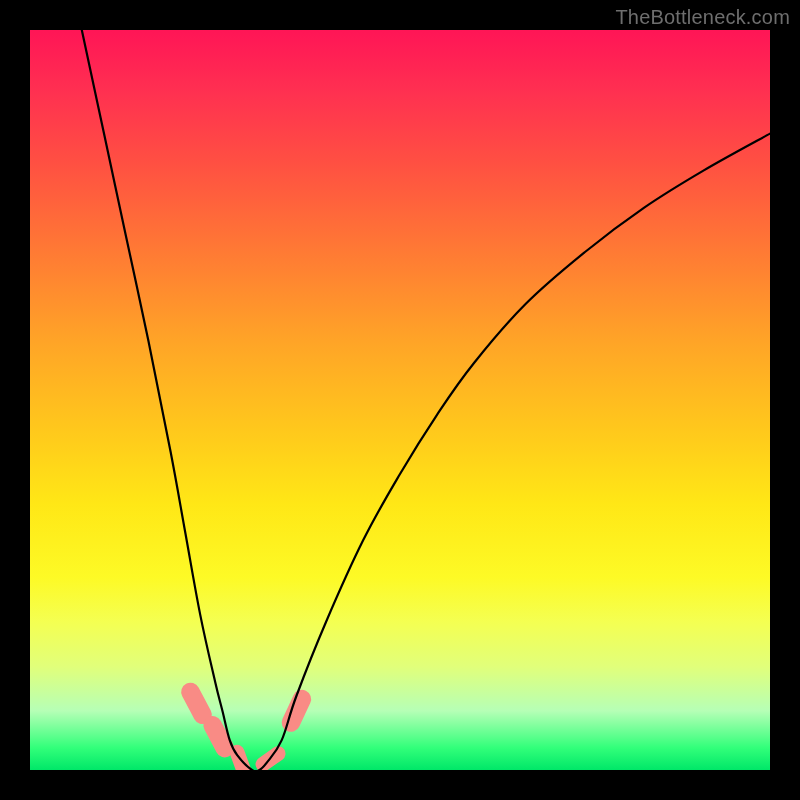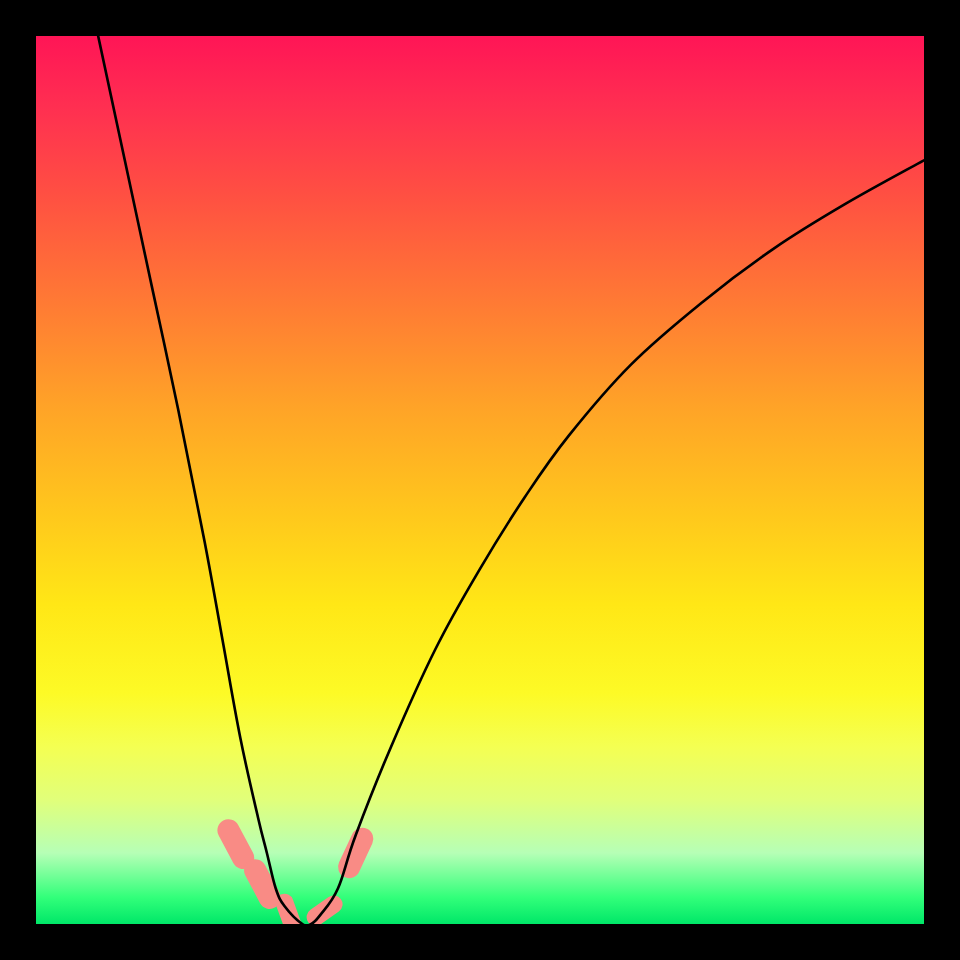--- a/index.html
+++ b/index.html
@@ -66,13 +66,14 @@
       <g id="markers-group">
           <rect x="157.25" y="651.1999999999999" width="18.5" height="44.4" rx="9.25" ry="9.25" fill="#f98b85" transform="rotate(-28 166.5 673.4)"></rect>
           <rect x="179.45000000000002" y="684.5" width="18.5" height="44.4" rx="9.25" ry="9.25" fill="#f98b85" transform="rotate(-28 188.70000000000002 706.7)"></rect>
           <rect x="203.49999999999997" y="714.1" width="14.8" height="37" rx="7.4" ry="7.4" fill="#f98b85" transform="rotate(-20 210.89999999999998 732.6)"></rect>
           <rect x="233.1" y="712.25" width="14.8" height="33.3" rx="7.4" ry="7.4" fill="#f98b85" transform="rotate(55 240.5 728.9)"></rect>
           <rect x="257.15" y="658.5999999999999" width="18.5" height="44.4" rx="9.25" ry="9.25" fill="#f98b85" transform="rotate(25 266.4 680.8)"></rect>
         </g>
       <path id="curve-path" fill="none" stroke="#000" stroke-width="2.2" stroke-linecap="round" stroke-linejoin="round" d="M 51.800000000000004 0 C 55.79600000000001 18.648000000000003, 66.008 66.30400000000002, 74 103.60000000000002 C 81.992 140.89600000000002, 88.208 169.90400000000005, 96.2 207.20000000000005 C 104.19200000000001 244.49600000000004, 110.408 272.172, 118.4 310.8 C 126.39200000000001 349.428, 133.94 387.168, 140.6 421.8 C 147.26 456.432, 150.072 473.89599999999996, 155.4 503.2 C 160.728 532.504, 164.872 557.96, 170.20000000000002 584.6 C 175.52800000000002 611.24, 181.004 633.884, 185 651.2 C 188.996 668.5160000000001, 189.736 670.144, 192.4 680.8 C 195.06400000000002 691.4559999999999, 197.136 702.408, 199.8 710.4 C 202.46400000000003 718.3919999999999, 203.204 719.8720000000001, 207.20000000000002 725.2 C 211.19600000000003 730.528, 218.004 737.336, 222 740 C 225.996 742.664, 226.736 741.332, 229.4 740 C 232.06400000000002 738.668, 232.804 737.928, 236.8 732.6 C 240.79600000000002 727.272, 246.27200000000002 722.388, 251.60000000000002 710.4 C 256.928 698.4119999999999, 258.40799999999996 687.312, 266.4 666 C 274.392 644.688, 284.012 619.972, 296 592 C 307.988 564.028, 319.68 537.24, 333 510.6 C 346.32 483.96000000000004, 356.68 466.644, 370 444 C 383.32 421.356, 393.68000000000006 404.78000000000003, 407.00000000000006 384.8 C 420.32000000000005 364.82, 428.016 352.97999999999996, 444 332.99999999999994 C 459.984 313.0199999999999, 475.82 293.78, 495.8 273.8 C 515.78 253.82000000000002, 533.688 239.316, 555 222 C 576.312 204.684, 592.8879999999999 192.25200000000004, 614.1999999999999 177.60000000000002 C 635.512 162.948, 650.756 153.9199999999999, 673.4 140.5999999999999 C 696.044 127.27999999999992, 728.012 110.26, 740 103.60000000000002"></path>
     </svg>
   </div>
+  <div class="watermark">TheBottleneck.com</div>
 </div>
 
 </body></html>

